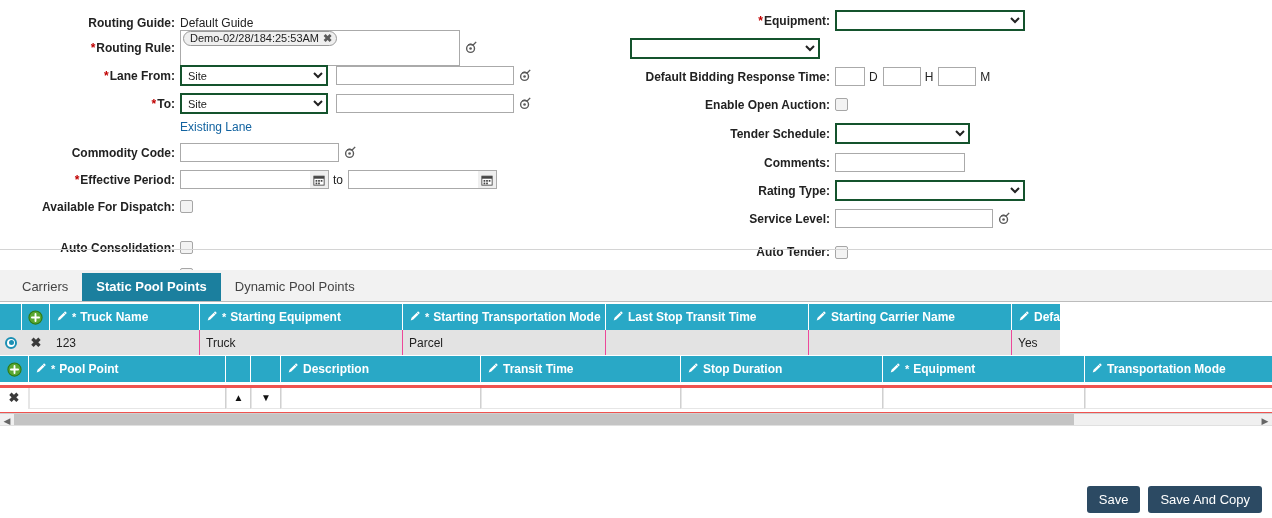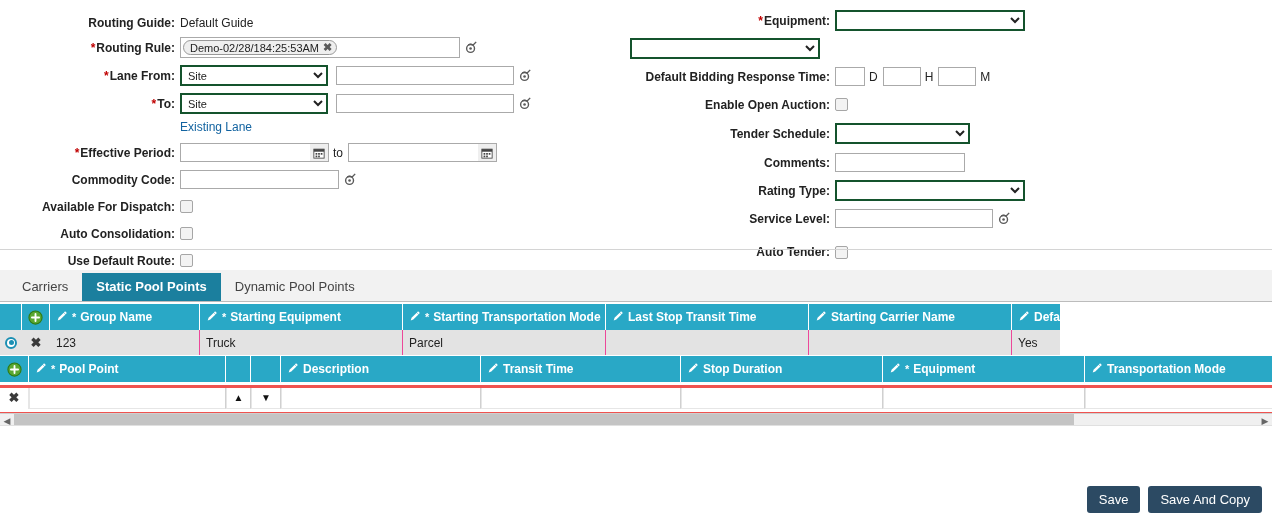--- a/index.html
+++ b/index.html
@@ -58,24 +58,24 @@
   .cbx {
     width: 13px; height: 13px;
     border: 1px solid #a6a6a6;
     background: #f3f3f3;
     display: inline-block;
     border-radius: 2px;
   }
 
   
   .tokenfield {
-    width: 280px; height: 21px;
+    width: 280px; height: 36px;
     border: 1px solid #aaa;
     background: #fff;
-    display: flex; align-items: center;
+    display: flex; align-items: flex-start;
     padding: 0 2px;
   }
   .chip {
     display: inline-flex; align-items: center;
     height: 15px;
     border: 1px solid #999;
     border-radius: 8px;
     background: #efefef;
     font-size: 11px;
     padding: 0 4px 0 6px;
@@ -253,20 +253,33 @@
               <circle cx="7" cy="9" r="1.4" fill="#5a5a5a"></circle>
               <path d="M9.5 5.5 L13 2" stroke="#5a5a5a" stroke-width="1.5" fill="none"></path>
               <path d="M4.6 5.3 Q7 3.4 9.4 5.3" stroke="#5a5a5a" stroke-width="1.3" fill="none"></path>
             </svg>
         </span>
       </div>
 
       <div class="frow" style="height:22px;align-items:center;">
         <div class="lbl"></div>
         <a class="lnk">Existing Lane</a>
+      </div>
+
+      <div class="frow" style="margin-top:2px;">
+        <div class="lbl"><span>Commodity Code</span>:</div>
+        <input class="tin" style="width: 159px;" value="">
+        <span class="srch">
+          <svg width="15" height="15" viewBox="0 0 16 16">
+              <circle cx="7" cy="9" r="4.2" fill="none" stroke="#5a5a5a" stroke-width="1.5"></circle>
+              <circle cx="7" cy="9" r="1.4" fill="#5a5a5a"></circle>
+              <path d="M9.5 5.5 L13 2" stroke="#5a5a5a" stroke-width="1.5" fill="none"></path>
+              <path d="M4.6 5.3 Q7 3.4 9.4 5.3" stroke="#5a5a5a" stroke-width="1.3" fill="none"></path>
+            </svg>
+        </span>
       </div>
 
       <div class="frow" style="margin-top:2px;">
         <div class="lbl"><span class="req">*</span><span>Effective Period</span>:</div>
         <input class="tin" style="width: 131px;" value="">
         <span class="calbtn">
           <svg width="12" height="12" viewBox="0 0 14 14">
               <rect x="1" y="2.5" width="12" height="10.5" fill="#fff" stroke="#444" stroke-width="1"></rect>
               <rect x="1" y="2.5" width="12" height="3" fill="#444"></rect>
               <rect x="3" y="7" width="2" height="2" fill="#444"></rect>
@@ -285,38 +298,25 @@
               <rect x="3" y="7" width="2" height="2" fill="#444"></rect>
               <rect x="6" y="7" width="2" height="2" fill="#444"></rect>
               <rect x="9" y="7" width="2" height="2" fill="#444"></rect>
               <rect x="3" y="10" width="2" height="2" fill="#444"></rect>
               <rect x="6" y="10" width="2" height="2" fill="#444"></rect>
             </svg>
         </span>
       </div>
 
       <div class="frow" style="margin-top:2px;">
-        <div class="lbl"><span>Commodity Code</span>:</div>
-        <input class="tin" style="width: 159px;" value="">
-        <span class="srch">
-          <svg width="15" height="15" viewBox="0 0 16 16">
-              <circle cx="7" cy="9" r="4.2" fill="none" stroke="#5a5a5a" stroke-width="1.5"></circle>
-              <circle cx="7" cy="9" r="1.4" fill="#5a5a5a"></circle>
-              <path d="M9.5 5.5 L13 2" stroke="#5a5a5a" stroke-width="1.5" fill="none"></path>
-              <path d="M4.6 5.3 Q7 3.4 9.4 5.3" stroke="#5a5a5a" stroke-width="1.3" fill="none"></path>
-            </svg>
-        </span>
-      </div>
-
-      <div class="frow" style="margin-top:2px;">
         <div class="lbl"><span>Available For Dispatch</span>:</div>
         <span class="cbx"></span>
       </div>
 
-      <div class="frow" style="margin-top:2px;">
+      <div class="frow" style="margin-top:16px;">
         <div class="lbl"><span>Auto Consolidation</span>:</div>
         <span class="cbx"></span>
       </div>
 
       <div class="frow" style="margin-top:2px;">
         <div class="lbl"><span>Use Default Route</span>:</div>
         <span class="cbx"></span>
       </div>
     </div>
 
@@ -407,21 +407,21 @@
           </svg>
       </div>
       <div class="hc" style="width:150px;">
         <span class="pen">
             <svg width="12" height="12" viewBox="0 0 14 14">
               <path d="M2 11l1-3 6-6 2 2-6 6z" fill="#fff"></path>
               <path d="M9.2 1.8l1.4-1.4 2 2L11.2 3.8z" fill="#fff"></path>
             </svg>
           </span>
         <span class="star">*</span>
-        <span>Group Name</span>
+        <span>Truck Name</span>
       </div>
       <div class="hc" style="width:203px;">
         <span class="pen">
             <svg width="12" height="12" viewBox="0 0 14 14">
               <path d="M2 11l1-3 6-6 2 2-6 6z" fill="#fff"></path>
               <path d="M9.2 1.8l1.4-1.4 2 2L11.2 3.8z" fill="#fff"></path>
             </svg>
           </span>
         <span class="star">*</span>
         <span>Starting Equipment</span>

